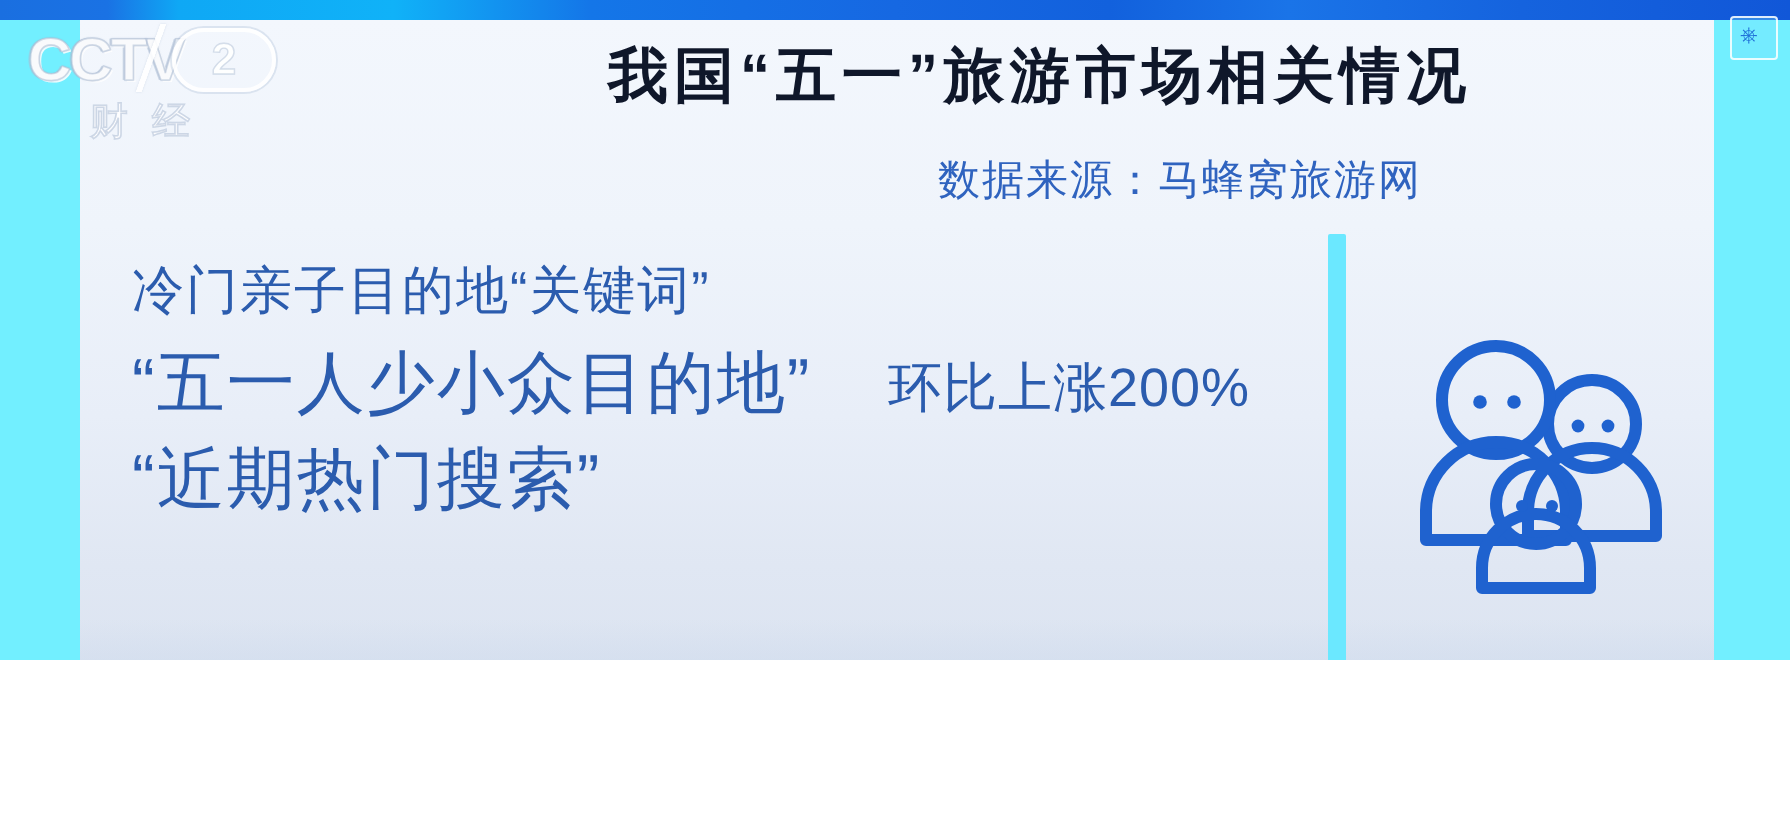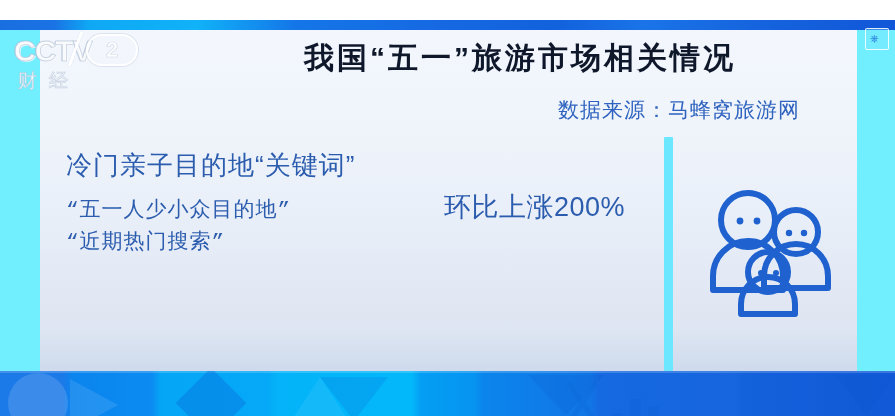--- a/index.html
+++ b/index.html
@@ -8,24 +8,23 @@
     background: #ffffff;
   }
   body {
     font-family: "Liberation Sans", "DejaVu Sans", sans-serif;
   }
 
   
   .broadcast-frame {
     position: relative;
     width: 895px;
-    height: 396px;
+    height: 330px;
     overflow: hidden;
     background: #6ef0ff;
-    margin-top: 20px;
   }
 
   
   .top-strip {
     position: absolute;
     left: 0; top: 0;
     width: 895px; height: 10px;
     background: linear-gradient(90deg,
         #1a6fe0 0%, #1a72e4 6%, #0fa8f5 10%, #10b2f8 22%,
         #1476e8 33%, #1668e2 50%, #1261dd 62%, #1a74e8 72%,
@@ -104,21 +103,21 @@
   }
   .cctv-logo .cctv-slash{
     position:absolute; left:60px; top:0px;
     width:3px; height:34px;
     background:rgba(255,255,255,0.9);
     transform:skewX(-20deg);
     box-shadow:0 0 1px rgba(176,192,214,0.5);
   }
   .cctv-logo .cctv-sub {
     position: absolute;
-    left: 4px; top: 36px;
+    left: 31px; top: 36px;
     font-size: 19px;
     letter-spacing: 12px;
     color: rgba(255,255,255,0.9);
     -webkit-text-stroke: 0.8px rgba(176,192,214,0.6);
   }
 
   
   .headline {
     position: absolute;
     left: 240px; top: 18px;
@@ -128,21 +127,21 @@
     font-weight: bold;
     letter-spacing: 3px;
     color: #0f172a;
     white-space: nowrap;
     z-index: 5;
   }
   .source-line {
     position: absolute;
     left: 380px; top: 76px;
     width: 420px;
-    text-align: right;
+    text-align: center;
     font-size: 21px;
     letter-spacing: 1px;
     color: #2f63bf;
     white-space: nowrap;
     z-index: 5;
   }
 
   
   .divider {
     position: absolute;
@@ -167,24 +166,23 @@
     margin-bottom: 6px;
   }
   .kw-row {
     display: flex;
     align-items: baseline;
     white-space: nowrap;
     margin-bottom: 2px;
   }
   .kw-term {
     width: 378px;
-    font-size: 21px;
+    font-size: 34px;
     letter-spacing: 1px;
     color: #2b5cae;
-    font-family: Liberation Mono, monospace;
   }
   .kw-value {
     font-size: 27px;
     letter-spacing: 0.5px;
     color: #2b5cae;
     text-align: right;
   }
 
   
   .people-icon {

